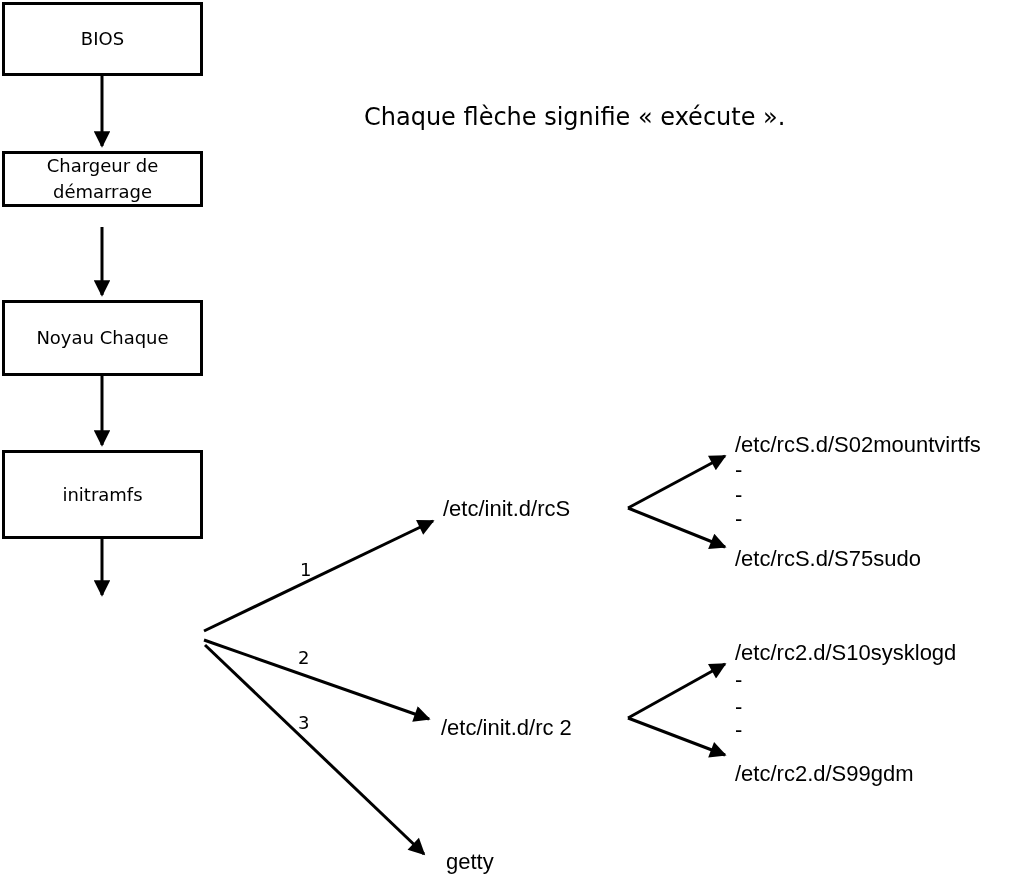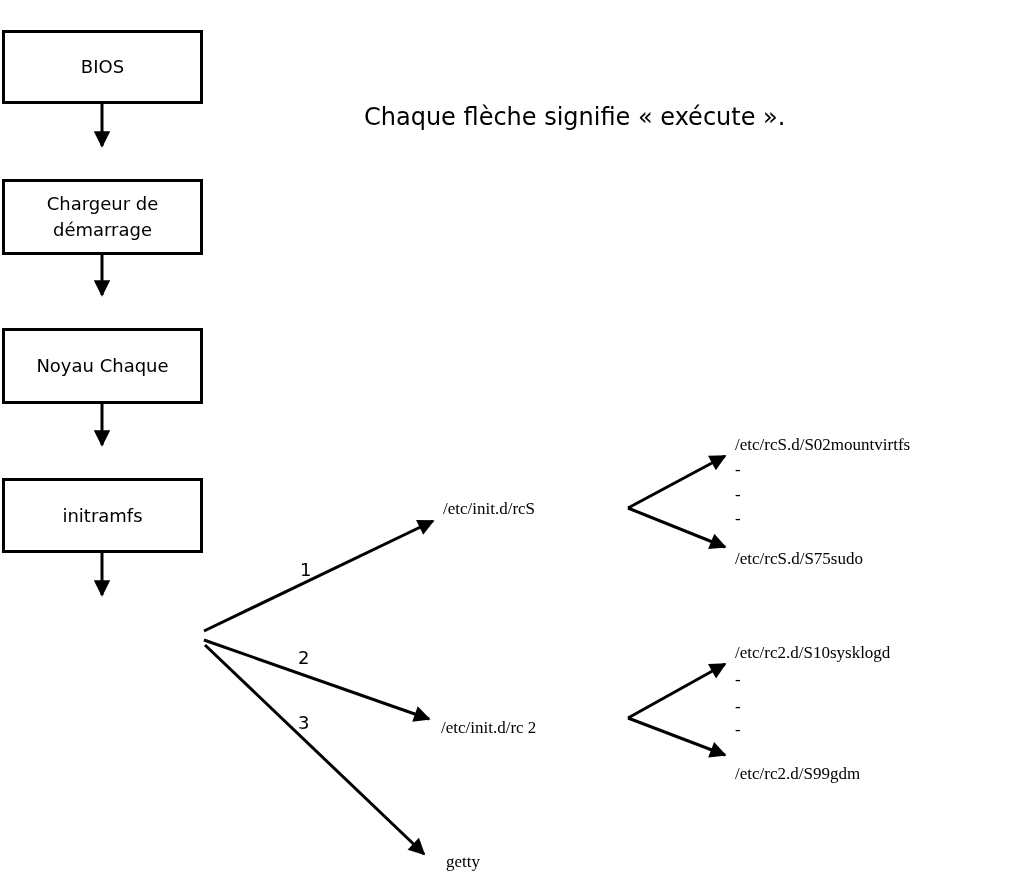--- a/index.html
+++ b/index.html
@@ -34,46 +34,45 @@
     box-sizing: border-box;
     border: 3px solid #000000;
     background: #ffffff;
     display: flex;
     align-items: center;
     justify-content: center;
     text-align: center;
     font-size: 18px;
     line-height: 26px;
     padding: 0 12px;
-    margin-top: 28px;
   }
   .box-bios      { top: 2px;   height: 74px; }
-  .box-chargeur  { top: 151px; height: 76px; }
+  .box-chargeur  { top: 151px; height: 56px; }
   .box-noyau     { top: 300px; height: 76px; }
-  .box-initramfs { top: 450px; height: 75px; text-align: right; }
+  .box-initramfs { top: 450px; height: 89px; text-align: right; }
   .box-init      { top: 600px; height: 76px; }
   .note {
     position: absolute;
     left: 364px;
     top: 103px;
     font-size: 24px;
     white-space: nowrap;
   }
   .order-num {
     position: absolute;
     font-size: 18px;
     line-height: 21px;
   }
   .num-1 { left: 300px; top: 559px; }
   .num-2 { left: 298px; top: 647px; }
   .num-3 { left: 298px; top: 712px; }
   .mono {
     position: absolute;
-    font-family: Liberation Serif, serif;
-    font-size: 17px;
+    font-family: Liberation Sans, sans-serif;
+    font-size: 22px;
     line-height: 22px;
     white-space: pre;
   }
   .t-rcs   { left: 443px; top: 498px; }
   .t-rc2   { left: 441px; top: 706px; margin-top: 11px; }
   .t-getty { left: 446px; top: 851px; }
   .c-s02   { left: 735px; top: 434px; }
   .c-da1   { left: 735px; top: 459px; }
   .c-da2   { left: 735px; top: 484px; }
   .c-da3   { left: 735px; top: 508px; }

